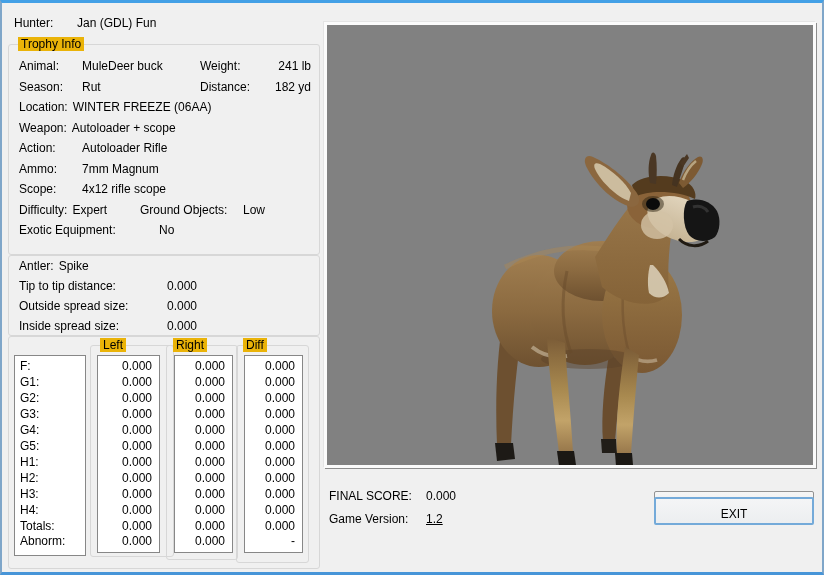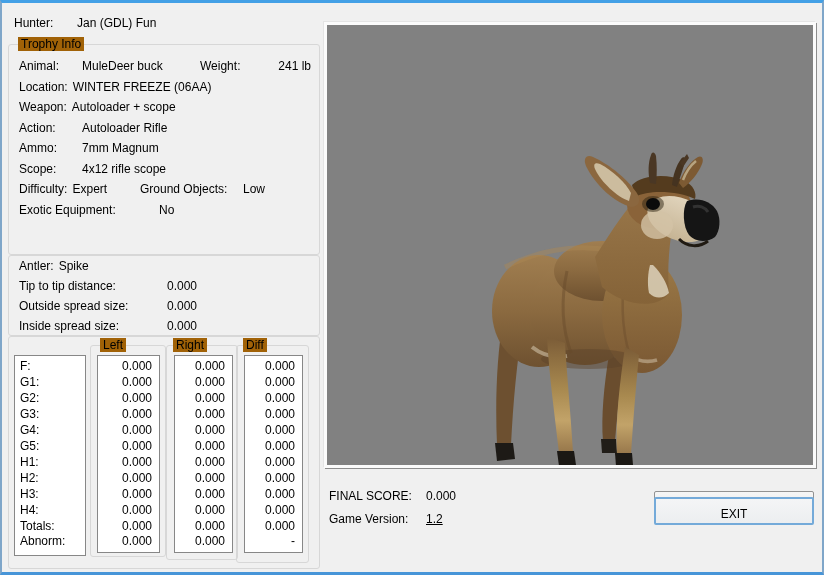--- a/index.html
+++ b/index.html
@@ -8,21 +8,21 @@
     background:#f0f0f0;color:#000;
     font-family:"Liberation Sans",sans-serif;font-size:12px;
     border-top:3px solid #43a0e6;border-bottom:3px solid #4795d8;
     border-left:2px solid #7fa6c9;border-right:2px solid #7fa6c9;
     overflow:hidden;
   }
   .abs{position:absolute;}
   .nowrap{white-space:nowrap;}
   
   .groupbox{position:absolute;border:1px solid #d7d7d7;border-radius:3px;box-sizing:border-box;}
-  .gb-label{position:absolute;top:-8px;left:9px;background:#a16207;padding:0 3px;line-height:14px;}
+  .gb-label{position:absolute;top:-8px;left:9px;background:#eab308;padding:0 3px;line-height:14px;}
   
   .rows{position:absolute;left:4px;top:0;right:0;}
   .trow{position:relative;line-height:20.5px;white-space:nowrap;padding-left:6px;}
   .g2row{line-height:19.9px;}
   .lbl{display:inline-block;min-width:63px;}
   .lblw0{min-width:0;margin-right:5px;}
   .lblw140{min-width:140px;}
   .lblw148{min-width:148px;}
   .lbl2{position:absolute;left:187px;min-width:0;}
   .lbl2g{position:absolute;left:127px;min-width:0;}
@@ -63,20 +63,25 @@
     <span class="lbl">Hunter:</span><span>Jan (GDL) Fun</span>
   </div>
 
   <div class="groupbox" style="left:6px;top:41px;width:312px;height:211px;">
     <span class="gb-label">Trophy Info</span>
     <div class="rows" style="top:11px;">
       <div class="trow">
         <span class="lbl">Animal:</span><span>MuleDeer buck</span>
         <span class="lbl2">Weight:</span>
         <span class="val2r">241 lb</span>
+      </div>
+      <div class="trow">
+        <span class="lbl">Season:</span><span>Rut</span>
+        <span class="lbl2">Distance:</span>
+        <span class="val2r">182 yd</span>
       </div>
       <div class="trow">
         <span class="lbl lblw0">Location:</span><span>WINTER FREEZE (06AA)</span>
       </div>
       <div class="trow">
         <span class="lbl lblw0">Weapon:</span><span>Autoloader + scope</span>
       </div>
       <div class="trow">
         <span class="lbl">Action:</span><span>Autoloader Rifle</span>
       </div>
@@ -124,21 +129,21 @@
       <div class="srow slabel">G4:</div>
       <div class="srow slabel">G5:</div>
       <div class="srow slabel">H1:</div>
       <div class="srow slabel">H2:</div>
       <div class="srow slabel">H3:</div>
       <div class="srow slabel">H4:</div>
       <div class="srow slabel">Totals:</div>
       <div class="srow slabel">Abnorm:</div>
     </div>
 
-    <div class="groupbox" style="left:81px;top:8px;width:76px;height:212px;">
+    <div class="groupbox" style="left:81px;top:8px;width:84px;height:212px;">
       <span class="gb-label">Left</span>
       <div class="listbox lb-pad" style="left:6px;top:9px;width:63px;height:198px;">
         <div class="srow sval">0.000</div>
         <div class="srow sval">0.000</div>
         <div class="srow sval">0.000</div>
         <div class="srow sval">0.000</div>
         <div class="srow sval">0.000</div>
         <div class="srow sval">0.000</div>
         <div class="srow sval">0.000</div>
         <div class="srow sval">0.000</div>

